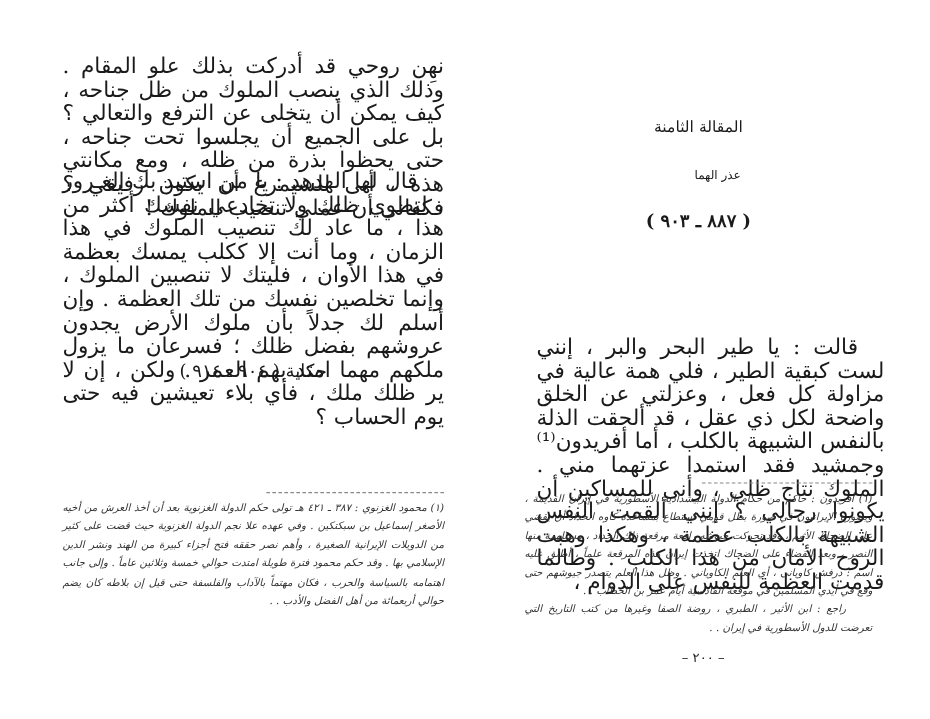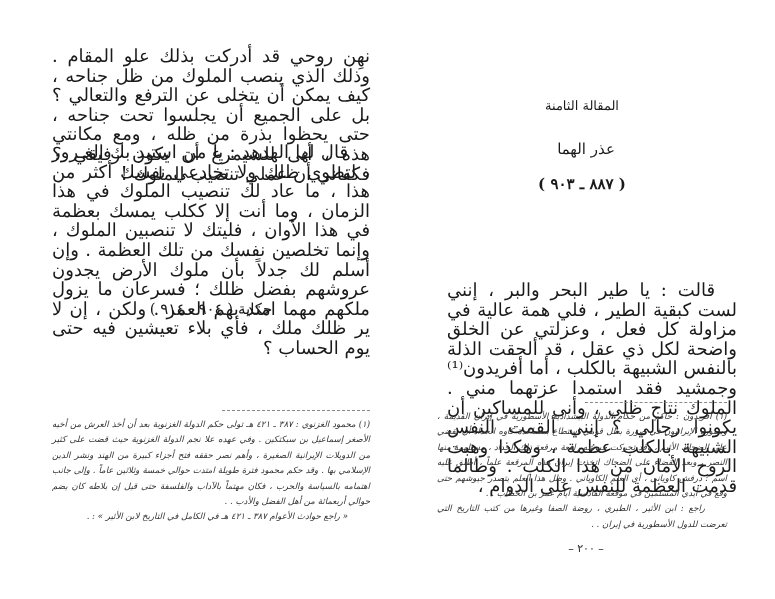--- a/index.html
+++ b/index.html
@@ -32,30 +32,29 @@
 
   <div class="block center heading" style="top:300px; left:52px; width:318px;">
     <span>حكاية ( ٩٠٤ ـ ٩١٤ )</span>
   </div>
 
 
   <div class="sep" style="top:410px; left:222px; width:148px;"></div>
 
   <div class="block foot-text" style="top:417px; left:52px; width:318px;">
     <p>(١) محمود الغزنوي : ٣٨٧ ـ ٤٢١ هـ تولى حكم الدولة الغزنوية بعد أن أخذ العرش من أخيه الأصغر إسماعيل بن سبكتكين . وفي عهده علا نجم الدولة الغزنوية حيث قضت على كثير من الدويلات الإيرانية الصغيرة ، وأهم نصر حققه فتح أجزاء كبيرة من الهند ونشر الدين الإسلامي بها . وقد حكم محمود فترة طويلة امتدت حوالي خمسة وثلاثين عاماً . وإلى جانب اهتمامه بالسياسة والحرب ، فكان مهتماً بالآداب والفلسفة حتى قيل إن بلاطه كان يضم حوالي أربعمائة من أهل الفضل والأدب . .</p>
-    <p class="indent">« راجع حوادث الأعوام ٣٨٧ ـ ٤٢١ هـ في الكامل في التاريخ لابن الأثير » : .</p>
   </div>
 
 </div>
 
 <div class="page page-right">
   <div class="block center" style="top:98px; left:52px; width:290px; font-size:13px;">
     <span>المقالة الثامنة</span>
   </div>
-  <div class="block center" style="top:140px; left:56px; width:290px; font-size:15px;">
+  <div class="block center" style="top:140px; left:68px; width:290px; font-size:10px;">
     <span>عذر الهما</span>
   </div>
   <div class="block center" style="top:175px; left:52px; width:290px; font-size:15px; font-weight:bold;text-align:center;">
     <span>( ٨٨٧ ـ ٩٠٣ )</span>
   </div>
 
 
   <div class="block body-text" style="top:280px; left:40px; width:290px;margin-left:22px;">
     <p class="indent">قالت : يا طير البحر والبر ، إنني لست كبقية الطير ، فلي همة عالية في مزاولة كل فعل ، وعزلتي عن الخلق واضحة لكل ذي عقل ، قد ألحقت الذلة بالنفس الشبيهة بالكلب ، أما أفريدون⁽¹⁾ وجمشيد فقد استمدا عزتهما مني . الملوك نتاج ظلي ، وأنى للمساكين أن يكونوا رجالي ؟ إنني ألقمت النفس الشبيهة بالكلب عظمة ، وهكذا وهبت الروح الأمان من هذا الكلب . وطالما قدمت العظمة للنفس على الدوام ،</p>
   </div>

